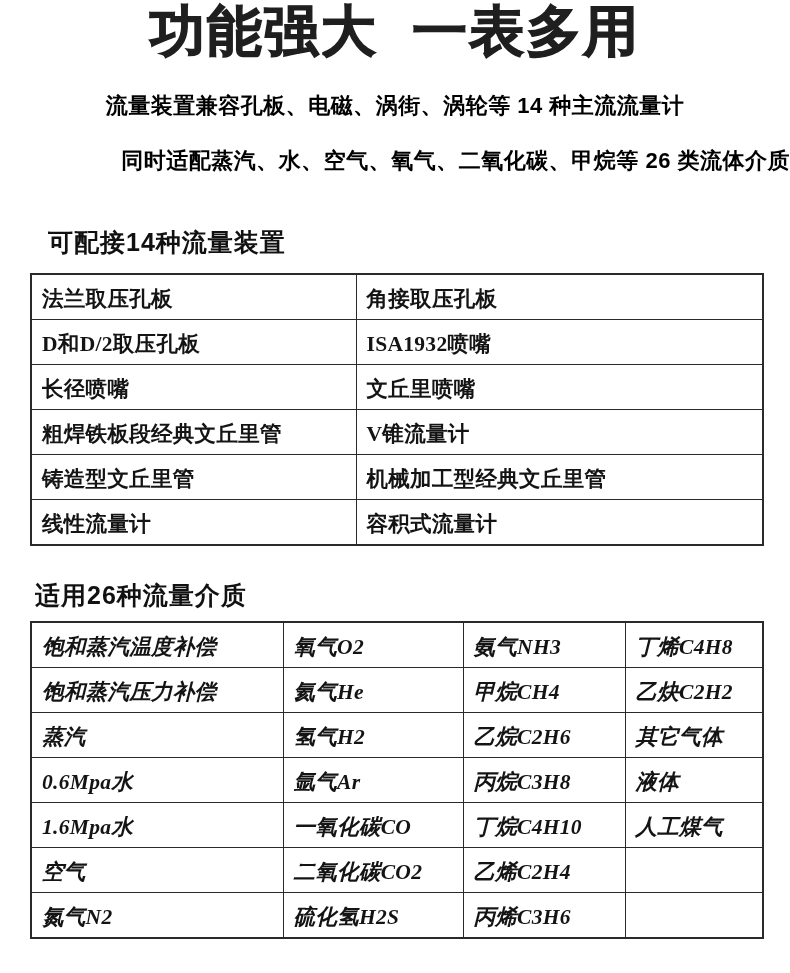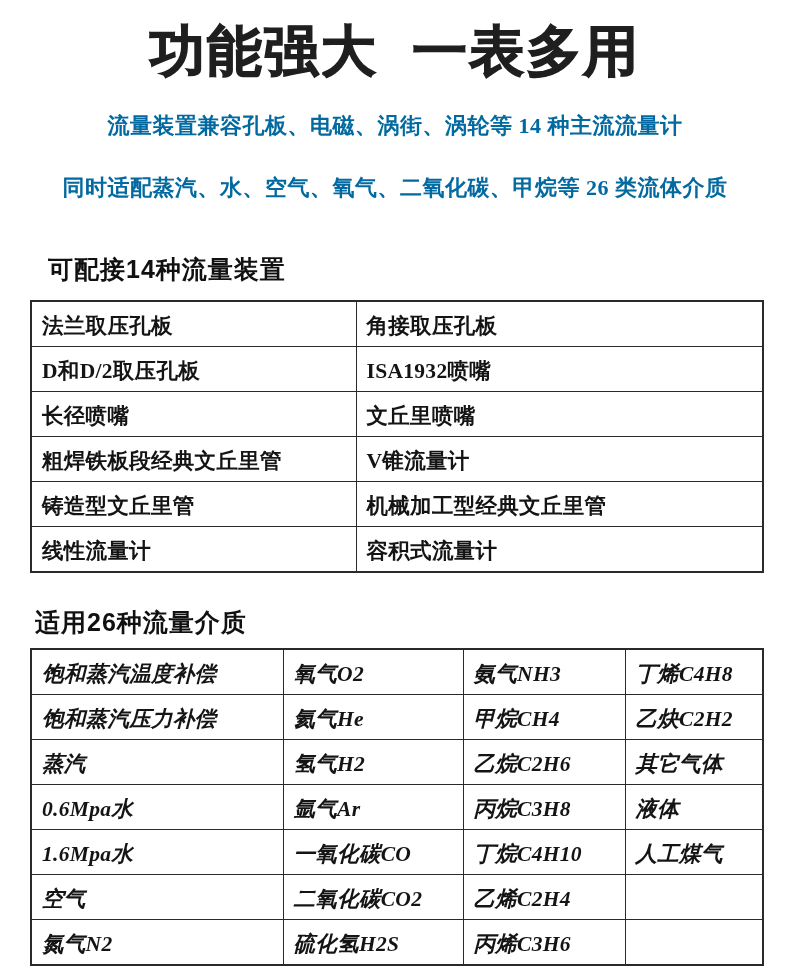--- a/index.html
+++ b/index.html
@@ -10,40 +10,38 @@
   .page {
     position: relative;
     width: 790px;
     height: 973px;
     background: #ffffff;
     color: #1f1f1f;
     font-family: "Liberation Sans", "DejaVu Sans", sans-serif;
     overflow: hidden;
   }
   .title {
-    padding-top: 20px;
     text-align: center;
     font-size: 55px;
     line-height: 1.15;
     font-weight: 900;
     letter-spacing: 2px;
     color: #1f1f1f;
     -webkit-text-stroke: 1.2px #1f1f1f;
     white-space: pre;
   }
   .subtitle {
     text-align: center;
     font-size: 22px;
     font-weight: 700;
-    color: #0369a1;
+    color: #000000;
     letter-spacing: 0.5px;
-    font-family: Liberation Serif, serif;
   }
   .subtitle.line1 { margin-top: 28px; }
-  .subtitle.line2 { margin-top: 32px; }
+  .subtitle.line2 { margin-top: 25px; text-align: right; }
 
   .section-heading {
     margin-left: 35px;
     font-size: 25px;
     font-weight: 700;
     color: #111111;
     letter-spacing: 1px;
   }
   .section-heading.first  { margin-top: 50px; margin-left: 48px; }
   .section-heading.second { margin-top: 33px; }

